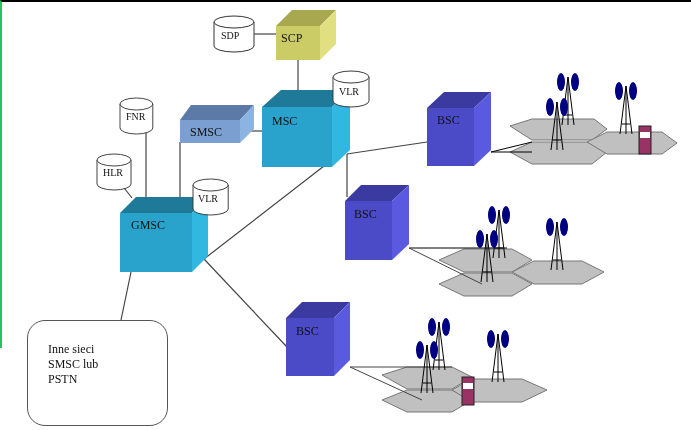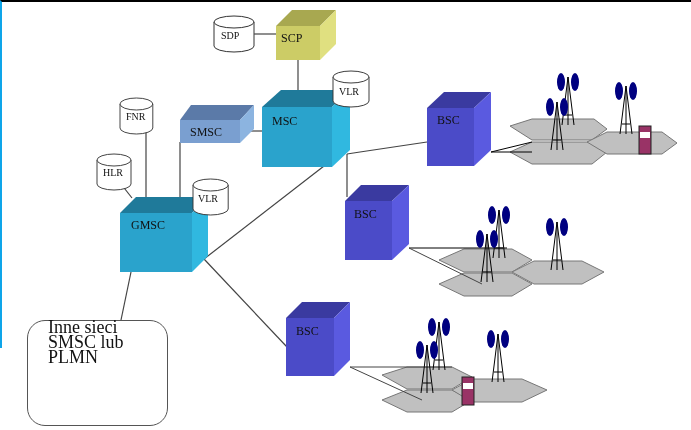--- a/index.html
+++ b/index.html
@@ -1,23 +1,23 @@
 <!DOCTYPE html>
 <html><head>
 <meta charset="utf-8">
 <style>
   html, body { margin: 0; padding: 0; background: #ffffff; }
   body { width: 691px; height: 430px; overflow: hidden; position: relative; }
   #canvas { position: absolute; left: 0; top: 0; width: 691px; height: 348px; background: #fff;
-            border-left: 2px solid #0ea5e9; border-top: 2px solid #000; box-sizing: border-box; }
+            border-left: 2px solid #22c55e; border-top: 2px solid #000; box-sizing: border-box; }
   svg { position: absolute; left: 0; top: 0; }
   .lbl { font-family: "Liberation Serif", "DejaVu Serif", serif; font-size: 12px; fill: #111; }
   .dblbl { font-family: "Liberation Serif", "DejaVu Serif", serif; font-size: 10px; fill: #111; }
-  .cloud-text { position: absolute; left: 46px; top: 318px; font-family: "Liberation Serif", "DejaVu Serif", serif;
-                font-size: 18px; line-height: 15px; color: #111; }
+  .cloud-text { position: absolute; left: 46px; top: 340px; font-family: "Liberation Serif", "DejaVu Serif", serif;
+                font-size: 12px; line-height: 15px; color: #111; }
   .cloud-box { position: absolute; left: 25px; top: 318px; width: 141px; height: 106px;
                border: 1px solid #555; border-radius: 18px; box-sizing: border-box; }
 </style>
 </head>
 <body>
 
 <div id="canvas">
 <svg width="691" height="430" viewBox="0 0 691 430">
   <defs>
     <g id="cyl">
@@ -159,15 +159,15 @@
     <use href="#tower" x="425" y="343"></use>
     <use href="#tower" x="496" y="332"></use>
     <use href="#mobile" x="460" y="375"></use>
   </g>
 </svg>
 
 <div class="cloud-box"></div>
 <div class="cloud-text">
   <div>Inne sieci</div>
   <div>SMSC lub</div>
-  <div>PLMN</div>
+  <div>PSTN</div>
 </div>
 </div>
 
 </body></html>

